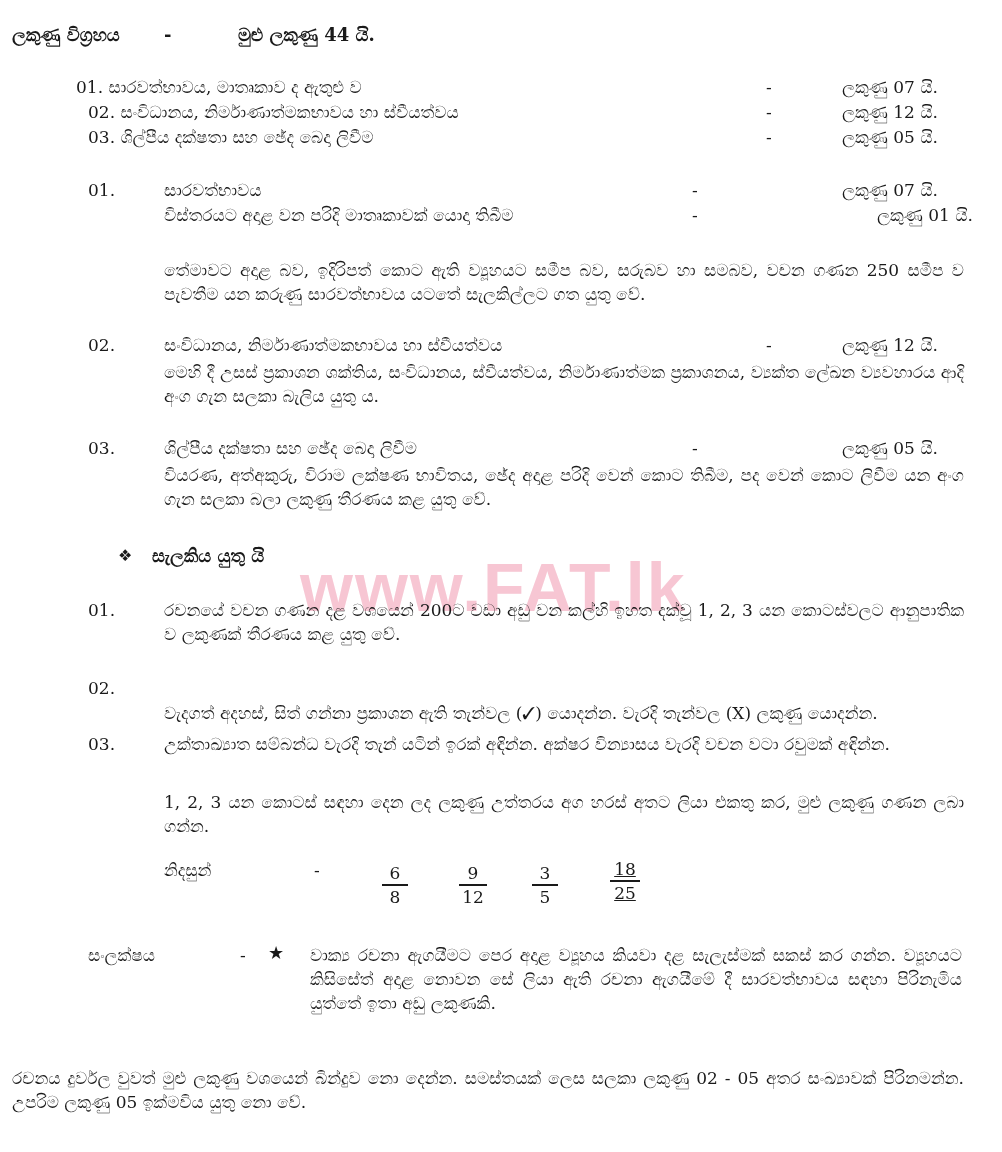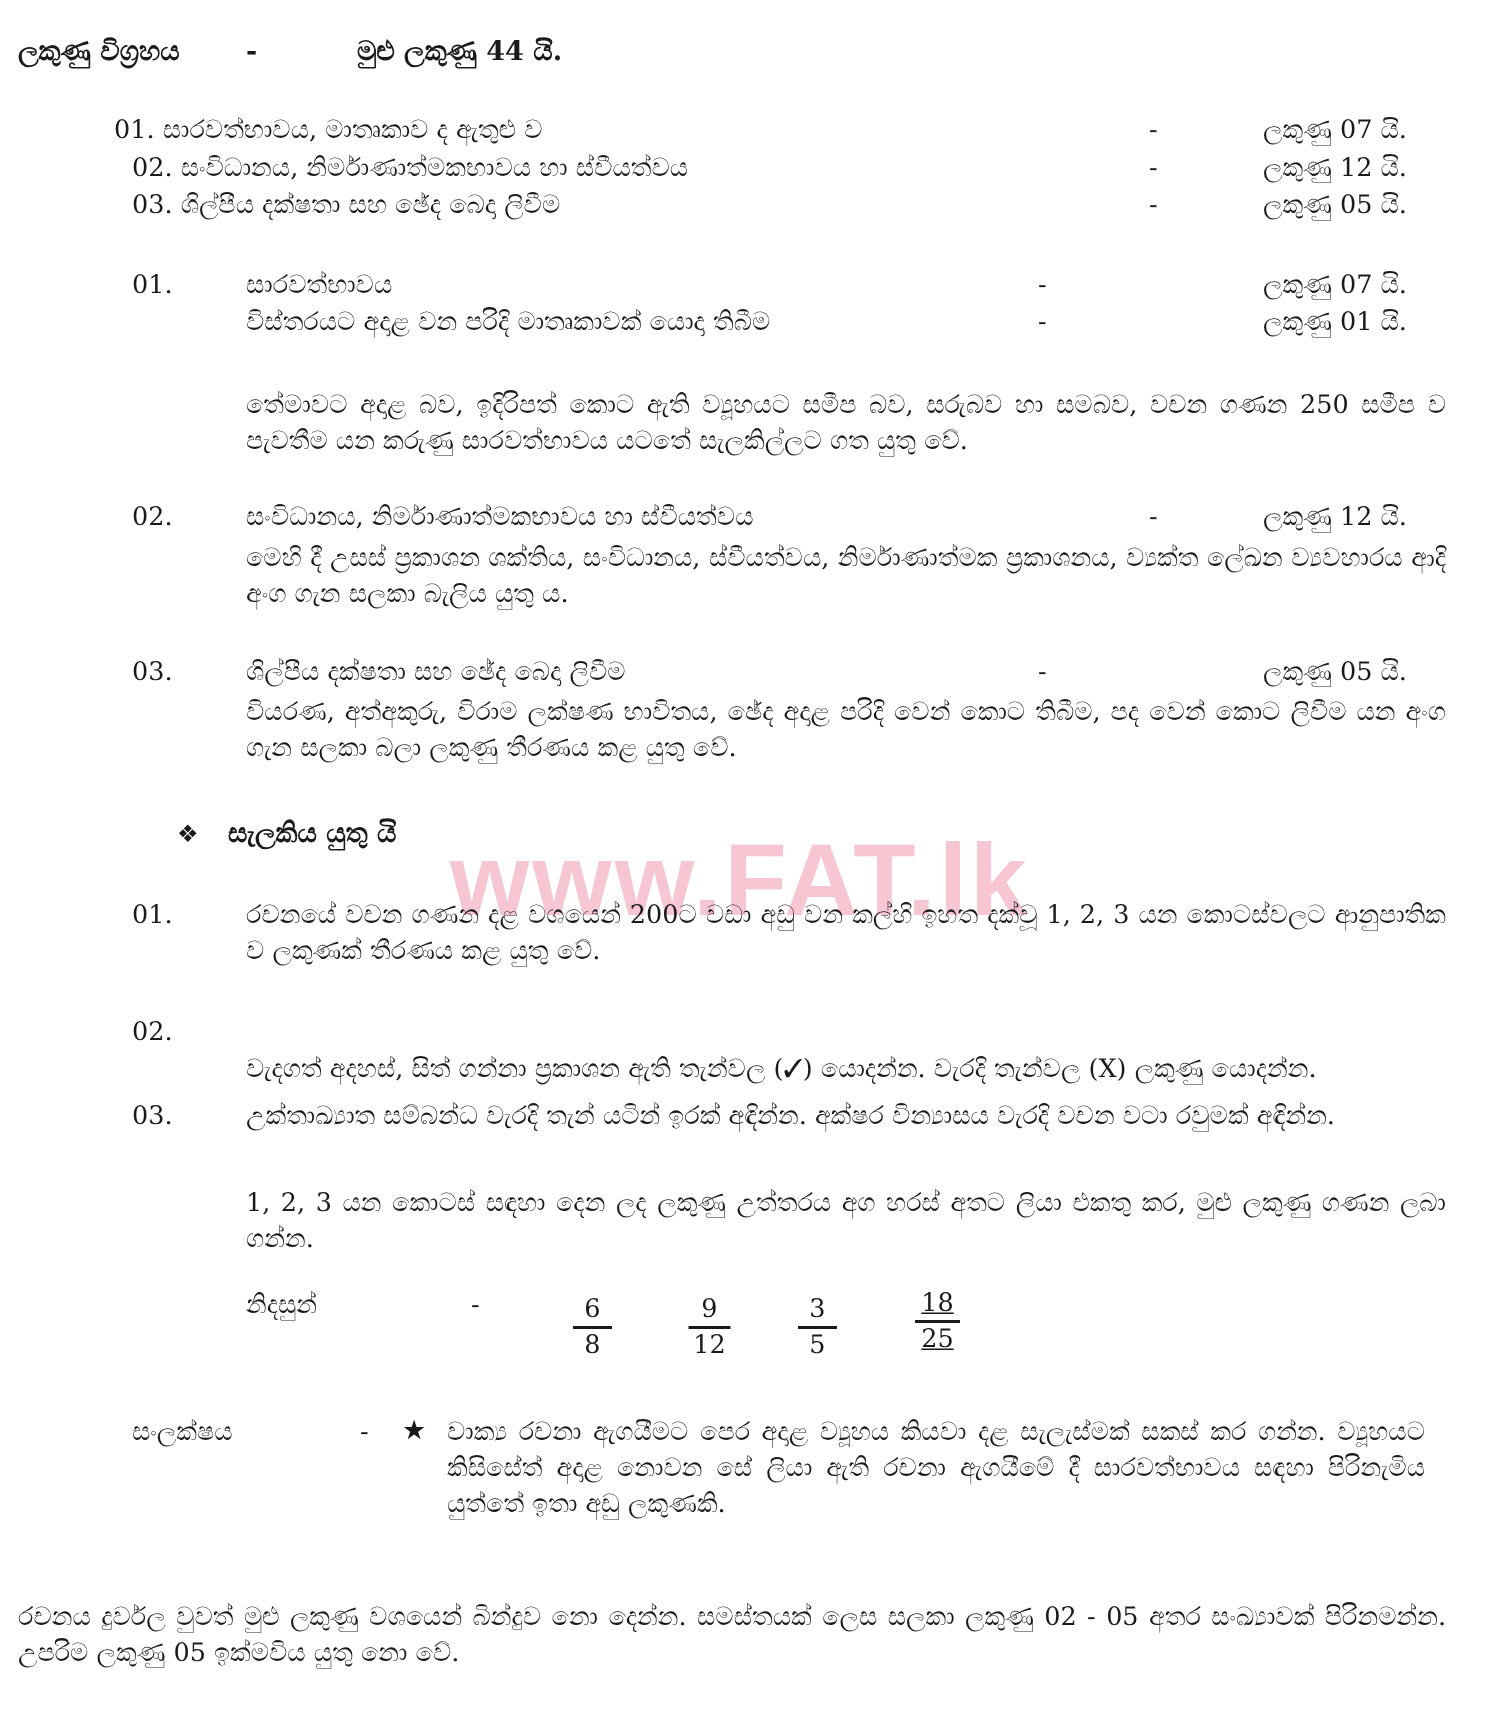--- a/index.html
+++ b/index.html
@@ -59,21 +59,21 @@
   </div>
 
   <div>
     <div class="abs" style="left:88px; top:180px;">01.</div>
     <div class="abs" style="left:164px; top:180px;">සාරවත්භාවය</div>
     <div class="abs" style="left:692px; top:180px;">-</div>
     <div class="abs" style="left:842px; top:180px;">ලකුණු 07 යි.</div>
 
     <div class="abs" style="left:164px; top:205px;">විස්තරයට අදාළ වන පරිදි මාතෘකාවක් යොදා තිබීම</div>
     <div class="abs" style="left:692px; top:205px;">-</div>
-    <div class="abs" style="left:842px; top:205px;">ලකුණු 01 යි.</div>
+    <div class="abs" style="left:877px; top:205px;">ලකුණු 01 යි.</div>
 
     <div class="abs just" style="left:164px; top:258px; width:800px;">තේමාවට අදාළ බව, ඉදිරිපත් කොට ඇති ව්‍යූහයට සමීප බව, සරුබව හා සමබව, වචන ගණන 250 සමීප ව පැවතීම යන කරුණු සාරවත්භාවය යටතේ සැලකිල්ලට ගත යුතු වේ.</div>
   </div>
 
   <div>
     <div class="abs" style="left:88px; top:335px;">02.</div>
     <div class="abs" style="left:164px; top:335px;">සංවිධානය, නිර්මාණාත්මකභාවය හා ස්වීයත්වය</div>
     <div class="abs" style="left:766px; top:335px;">-</div>
     <div class="abs" style="left:842px; top:335px;">ලකුණු 12 යි.</div>
     <div class="abs just" style="left:164px; top:360px; width:800px;">මෙහි දී උසස් ප්‍රකාශන ශක්තිය, සංවිධානය, ස්වීයත්වය, නිර්මාණාත්මක ප්‍රකාශනය, ව්‍යක්ත ලේඛන ව්‍යවහාරය ආදි අංග ගැන සලකා බැලිය යුතු ය.</div>
@@ -120,18 +120,18 @@
     <div class="frac" style="left:610px; top:858px; width:30px;text-decoration:underline;">
       <span class="num">18</span>
       <span class="den">25</span>
     </div>
   </div>
 
   <div>
     <div class="abs" style="left:88px; top:945px;">සංලක්ෂය</div>
     <div class="abs" style="left:240px; top:945px;">-</div>
     <div class="abs star" style="left:268px; top:942px;">★</div>
-    <div class="abs just" style="left:298px; top:943px; width:652px;">වාක්‍ය රචනා ඇගයීමට පෙර අදාළ ව්‍යූහය කියවා දළ සැලැස්මක් සකස් කර ගන්න. ව්‍යූහයට කිසිසේත් අදාළ නොවන සේ ලියා ඇති රචනා ඇගයීමේ දී සාරවත්භාවය සඳහා පිරිනැමිය යුත්තේ ඉතා අඩු ලකුණකි.</div>
+    <div class="abs just" style="left:310px; top:943px; width:652px;">වාක්‍ය රචනා ඇගයීමට පෙර අදාළ ව්‍යූහය කියවා දළ සැලැස්මක් සකස් කර ගන්න. ව්‍යූහයට කිසිසේත් අදාළ නොවන සේ ලියා ඇති රචනා ඇගයීමේ දී සාරවත්භාවය සඳහා පිරිනැමිය යුත්තේ ඉතා අඩු ලකුණකි.</div>
   </div>
 
   <div class="abs just" style="left:12px; top:1066px; width:952px;">රචනය දුර්වල වුවත් මුළු ලකුණු වශයෙන් බින්දුව නො දෙන්න. සමස්තයක් ලෙස සලකා ලකුණු 02 - 05 අතර සංඛ්‍යාවක් පිරිනමන්න. උපරිම ලකුණු 05 ඉක්මවිය යුතු නො වේ.</div>
 
 </div>
 
 </body></html>

